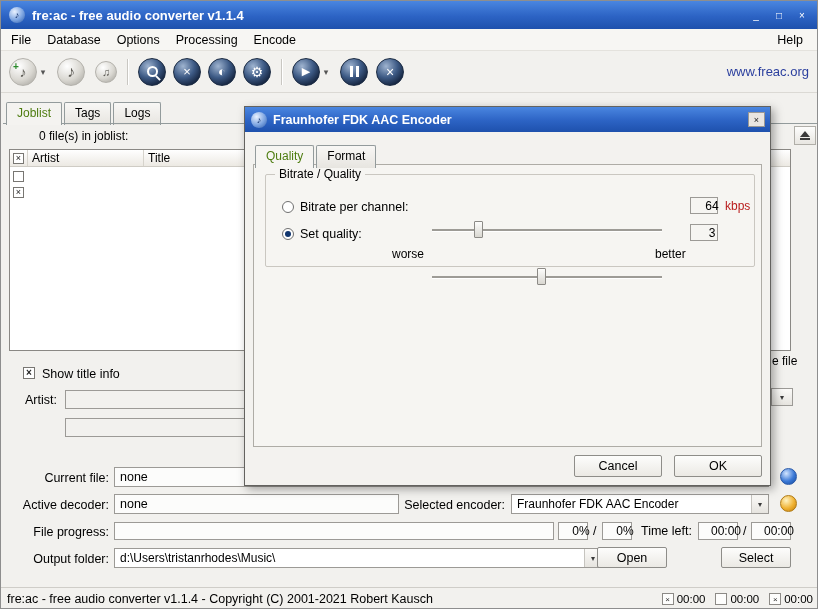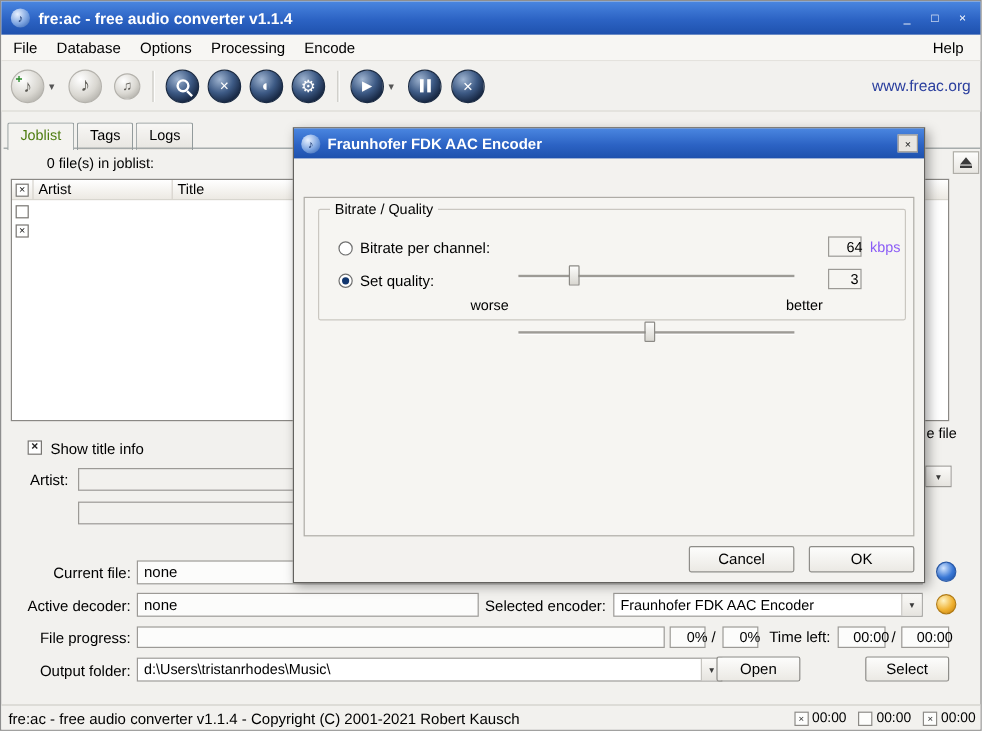--- a/index.html
+++ b/index.html
@@ -59,21 +59,21 @@
   .btn { border:1px solid #8e8d89; background:linear-gradient(#fdfdfc,#ebe9e4); border-radius:2px;
     font-size:12.5px; display:flex; align-items:center; justify-content:center; }
 
   .cb { width:11px; height:11px; border:1px solid #787672; background:#fff; display:flex; align-items:center;
     justify-content:center; font-size:9px; line-height:1; color:#222; }
   .radio { width:12px; height:12px; border:1px solid #707070; border-radius:50%; background:#fff; }
   .radio.checked::after { content:""; display:block; width:6px; height:6px; margin:2px; border-radius:50%; background:#11366f; }
 
   .lbl { font-size:12.5px; color:#000; white-space:nowrap; }
   .lbl.right { text-align:right; }
-  .gray { color:#8b5cf6; }
+  .gray { color:#b91c1c; }
 
   
   .jtable { position:absolute; left:8px; top:148px; width:782px; height:202px; border:1px solid #8a8884; background:#fff; }
   .jhead { display:flex; height:17px; background:linear-gradient(#ffffff,#ece9e3); border-bottom:1px solid #cfccc5; }
   .jhead .th { border-right:1px solid #d6d3cc; display:flex; align-items:center; padding-left:4px; font-size:12px; }
   .jbody { position:relative; height:183px; background:#fff; }
 
   .mini-round { width:17px; height:17px; border-radius:50%; }
   .blue-orb { background:radial-gradient(circle at 35% 30%, #d2e5ff, #3a78d6 55%, #174a9b); border:1px solid #2a5aa8; }
   .gold-orb { background:radial-gradient(circle at 35% 30%, #fff3c2, #f0b232 55%, #bf7a0a); border:1px solid #b07a14; }
@@ -276,20 +276,24 @@
     </span>
   </div>
 
   <div class="dialog">
     <div class="dlg-titlebar">
       <span class="dlg-icon">♪</span>
       <span class="title">Fraunhofer FDK AAC Encoder</span>
       <span class="dlg-close">×</span>
     </div>
 
+    <div class="abs" style="left:10px; top:38px; display:flex; gap:2px;">
+      <span class="tab active" style="background:#f6f5f2;">Quality</span>
+      <span class="tab">Format</span>
+    </div>
     <div class="dlg-panel"></div>
 
     <div class="groupbox" style="left:20px; top:67px; width:490px; height:93px;">
       <span class="gtitle">Bitrate / Quality</span>
     </div>
 
     <span class="radio abs" style="left:37px; top:94px;"></span>
     <span class="abs lbl" style="left:55px; top:93px;">Bitrate per channel:</span>
     <div class="slider abs" style="left:187px; top:88px; width:230px; height:20px;">
       <span class="track"></span>

